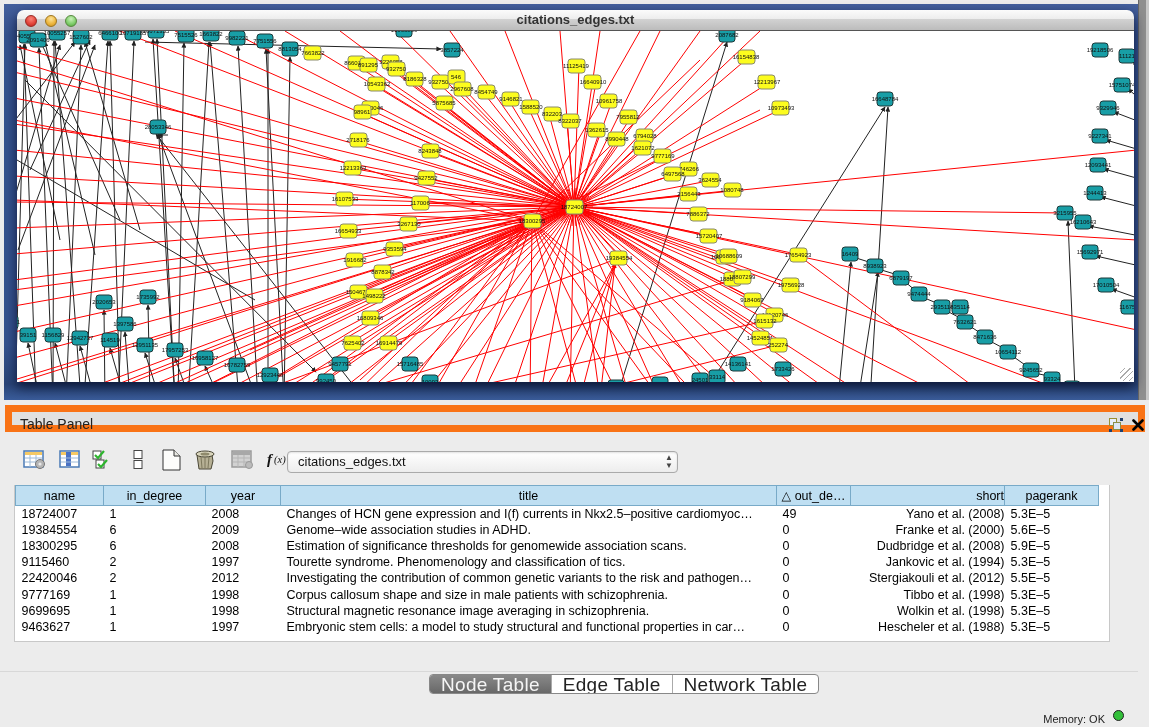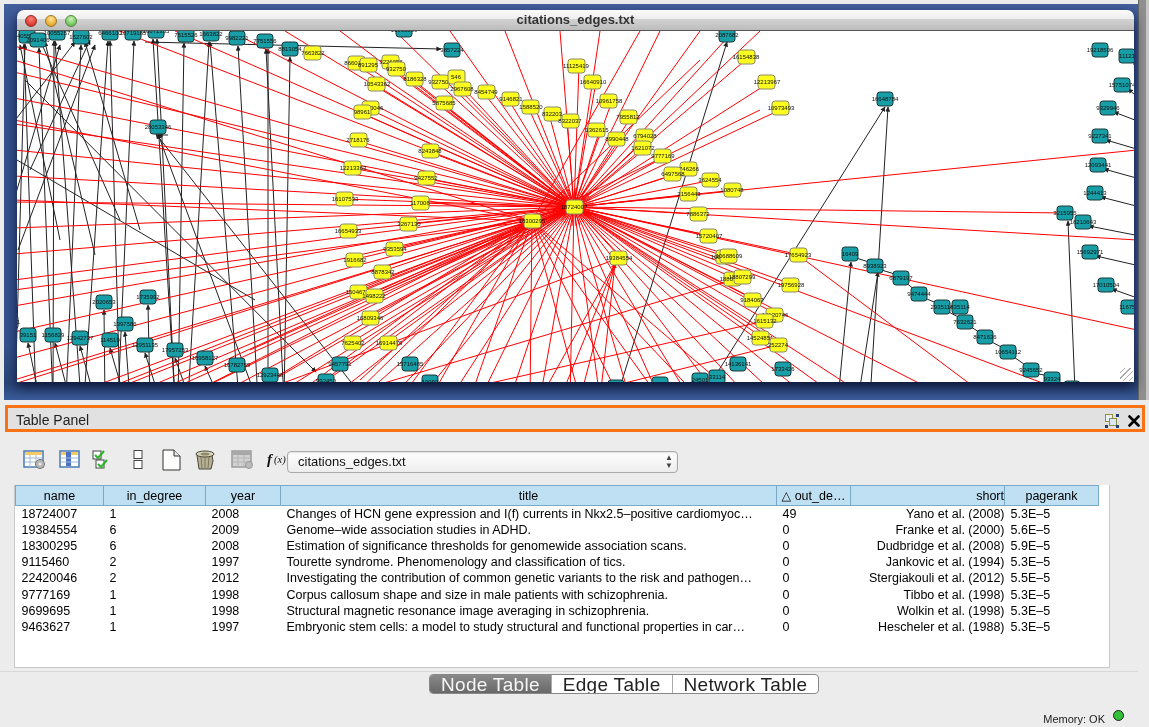--- a/index.html
+++ b/index.html
@@ -7,27 +7,27 @@
 .rstrip-top:after{content:'';position:absolute;right:0;top:0;width:3px;height:100%;background:#c8c8c8}
 .win{position:absolute;left:17px;top:10px;width:1117px;height:372px;border-radius:7px 7px 0 0;box-shadow:0 5px 12px rgba(4,10,38,.8)}
 .titlebar{position:absolute;left:0;top:0;width:100%;height:21px;border-radius:7px 7px 0 0;background:linear-gradient(180deg,#fbfbfb 0%,#ededed 45%,#d2d2d2 46%,#bcbcbc 100%);border-bottom:1px solid #555;text-align:center;font-size:13px;font-weight:bold;color:#333;line-height:20px}
 .tl{position:absolute;top:5px;width:12px;height:12px;border-radius:50%;}
 .tl.r{left:8px;background:radial-gradient(circle at 50% 30%,#f98379 0%,#e4473c 55%,#b5211a 100%);border:1px solid #9a2a24}
 .tl.y{left:28px;background:radial-gradient(circle at 50% 30%,#fbe39a 0%,#eeb73f 55%,#c98f1c 100%);border:1px solid #9d751f}
 .tl.g{left:48px;background:radial-gradient(circle at 50% 30%,#c9f0b9 0%,#82d06e 55%,#4fa33a 100%);border:1px solid #57883f}
 .content{position:absolute;left:0;top:21px;width:1117px;height:351px;background:#fff;overflow:hidden}
 .grip{position:absolute;right:1px;bottom:1px;width:13px;height:13px;background:repeating-linear-gradient(135deg,transparent 0 3px,#aaa 3px 4px)}
 .panel{position:absolute;left:0;top:400px;width:1138px;height:327px;background:#ececec}
-.phead{position:absolute;left:5px;top:5px;width:1140px;height:27px;background:#e1e1e1;border:3px solid #f97316;font-size:14px;color:#222;line-height:25px;padding-left:8px}
+.phead{position:absolute;left:5px;top:5px;width:1140px;height:27px;background:#e1e1e1;border:7px solid #f97316;font-size:14px;color:#222;line-height:25px;padding-left:8px}
 .ph-x{position:absolute;left:1120px;top:7px;width:12px;height:12px}
 .ph-d{position:absolute;left:1097px;top:6px;width:14px;height:14px}
 .toolbar{position:absolute;left:14px;top:43px;width:1110px;height:36px}
 .combo{position:absolute;left:273px;top:8px;width:391px;height:22px;background:linear-gradient(180deg,#fff,#ededed);border:1px solid #aaa;border-radius:4px;font-size:13px;color:#111;line-height:20px;padding-left:10px;box-shadow:inset 0 1px 2px rgba(0,0,0,.12)}
 .combo .st{position:absolute;right:4px;top:2px;font-size:8px;color:#444;line-height:8px;text-align:center}
-.tblwrap{position:absolute;left:14px;top:85px;width:1096px;height:183px;background:#fff;border:1px solid #c8c8c8;border-top:none}
+.tblwrap{position:absolute;left:14px;top:85px;width:1096px;height:157px;background:#fff;border:1px solid #c8c8c8;border-top:none}
 table{border-collapse:collapse;table-layout:fixed;width:1083px;font-size:12.5px}
 th{background:#bfdff2;border:1px solid #78aac8;font-weight:normal;color:#000;height:20px;font-size:12.5px;padding:0}
 td{height:16.2px;padding:0 0 0 6px;white-space:nowrap;overflow:hidden;color:#000}
 .c1{width:88px}.c2{width:102px}.c3{width:75px}.c4{width:496px}.c5{width:74px}.c6{width:154px;text-align:right}.c7{width:94px}
 .sepline{position:absolute;left:0;top:271px;width:1138px;height:1px;background:#d8d8d8}
 .tabs{position:absolute;left:429px;top:274px;height:20px;display:flex;font-size:19px;border:1px solid #888;border-radius:4px;overflow:hidden;background:#fff}
 .tab{padding:0 11px;line-height:19px;color:#222;letter-spacing:0.3px;border-right:1px solid #aaa}
 .tab.sel{background:linear-gradient(180deg,#898989,#686868);color:#f5f5f5}
 .status{position:absolute;right:33px;top:313px;font-size:11px;color:#222}
 .memdot{position:absolute;right:14px;top:310px;width:11px;height:11px;border-radius:50%;background:#33c03a;border:1px solid #222}

